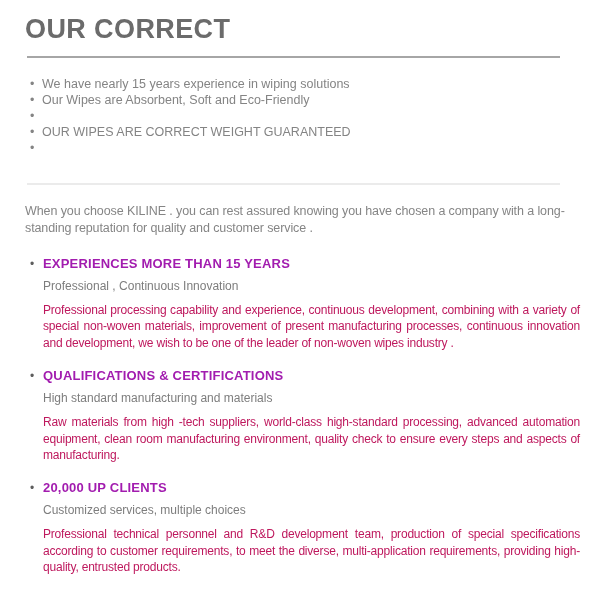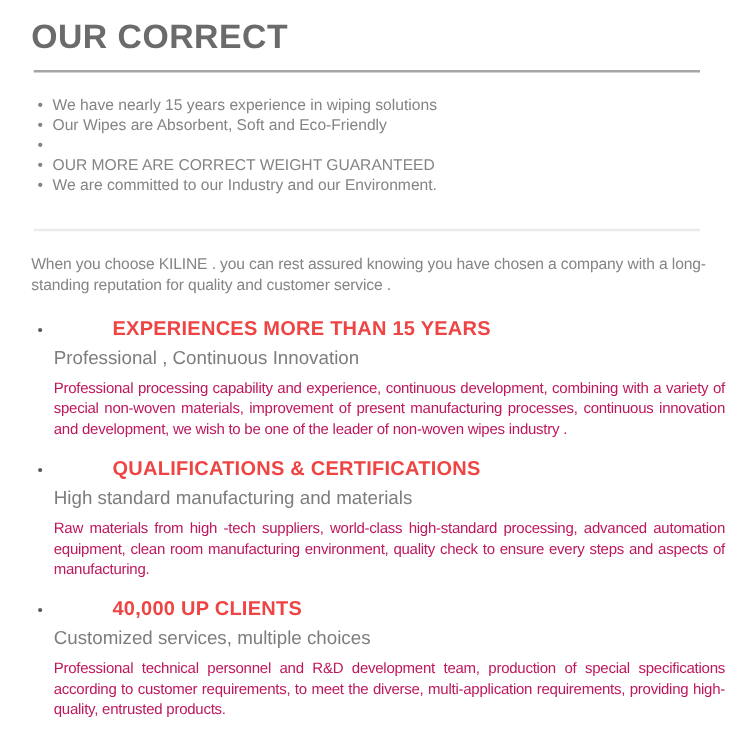--- a/index.html
+++ b/index.html
@@ -66,30 +66,29 @@
     align-items: baseline;
     padding-left: 5px;
   }
   .sec-bullet {
     width: 13px;
     flex: 0 0 13px;
     font-size: 12px;
     color: #5d5d5d;
   }
   .sec-heading {
-    font-size: 16px;
+    font-size: 13px;
     font-weight: 700;
-    color: #ef4444;
+    color: #a21caf;
     letter-spacing: 0.2px;
     line-height: 16px;
-    margin-left: 47px;
   }
   .sec-subtitle {
     margin: 7px 0 0 18px;
-    font-size: 15px;
+    font-size: 12px;
     color: #7d7d7d;
     line-height: 15px;
   }
   .sec-body {
     margin: 8px 0 0 18px;
     width: 537px;
     font-size: 12px;
     letter-spacing: -0.2px;
     line-height: 16.4px;
     color: #be185d;
@@ -112,25 +111,24 @@
     </li>
     <li>
       <span class="bullet">•</span>
       <span>Our Wipes are Absorbent, Soft and Eco-Friendly</span>
     </li>
     <li>
       <span class="bullet">•</span>
     </li>
     <li>
       <span class="bullet">•</span>
-      <span>OUR MORE ARE CORRECT WEIGHT GUARANTEED</span>
+      <span>OUR WIPES ARE CORRECT WEIGHT GUARANTEED</span>
     </li>
     <li>
       <span class="bullet">•</span>
-      <span>We are committed to our Industry and our Environment.</span>
     </li>
   </ul>
 
   <hr class="rule-light">
 
   <p class="intro">When you choose KILINE . you can rest assured knowing you have chosen a company with a long-standing reputation for quality and customer service .</p>
 
   <div class="section">
     <div class="sec-head">
       <span class="sec-bullet">•</span>
@@ -145,19 +143,19 @@
       <span class="sec-bullet">•</span>
       <span class="sec-heading">QUALIFICATIONS &amp; CERTIFICATIONS</span>
     </div>
     <div class="sec-subtitle">High standard manufacturing and materials</div>
     <div class="sec-body">Raw materials from high -tech suppliers, world-class high-standard processing, advanced automation equipment, clean room manufacturing environment, quality check to ensure every steps and aspects of manufacturing.</div>
   </div>
 
   <div class="section">
     <div class="sec-head">
       <span class="sec-bullet">•</span>
-      <span class="sec-heading">40,000 UP CLIENTS</span>
+      <span class="sec-heading">20,000 UP CLIENTS</span>
     </div>
     <div class="sec-subtitle">Customized services, multiple choices</div>
     <div class="sec-body">Professional technical personnel and R&amp;D development team, production of special specifications according to customer requirements, to meet the diverse, multi-application requirements, providing high-quality, entrusted products.</div>
   </div>
 
 </div>
 
 </body></html>

